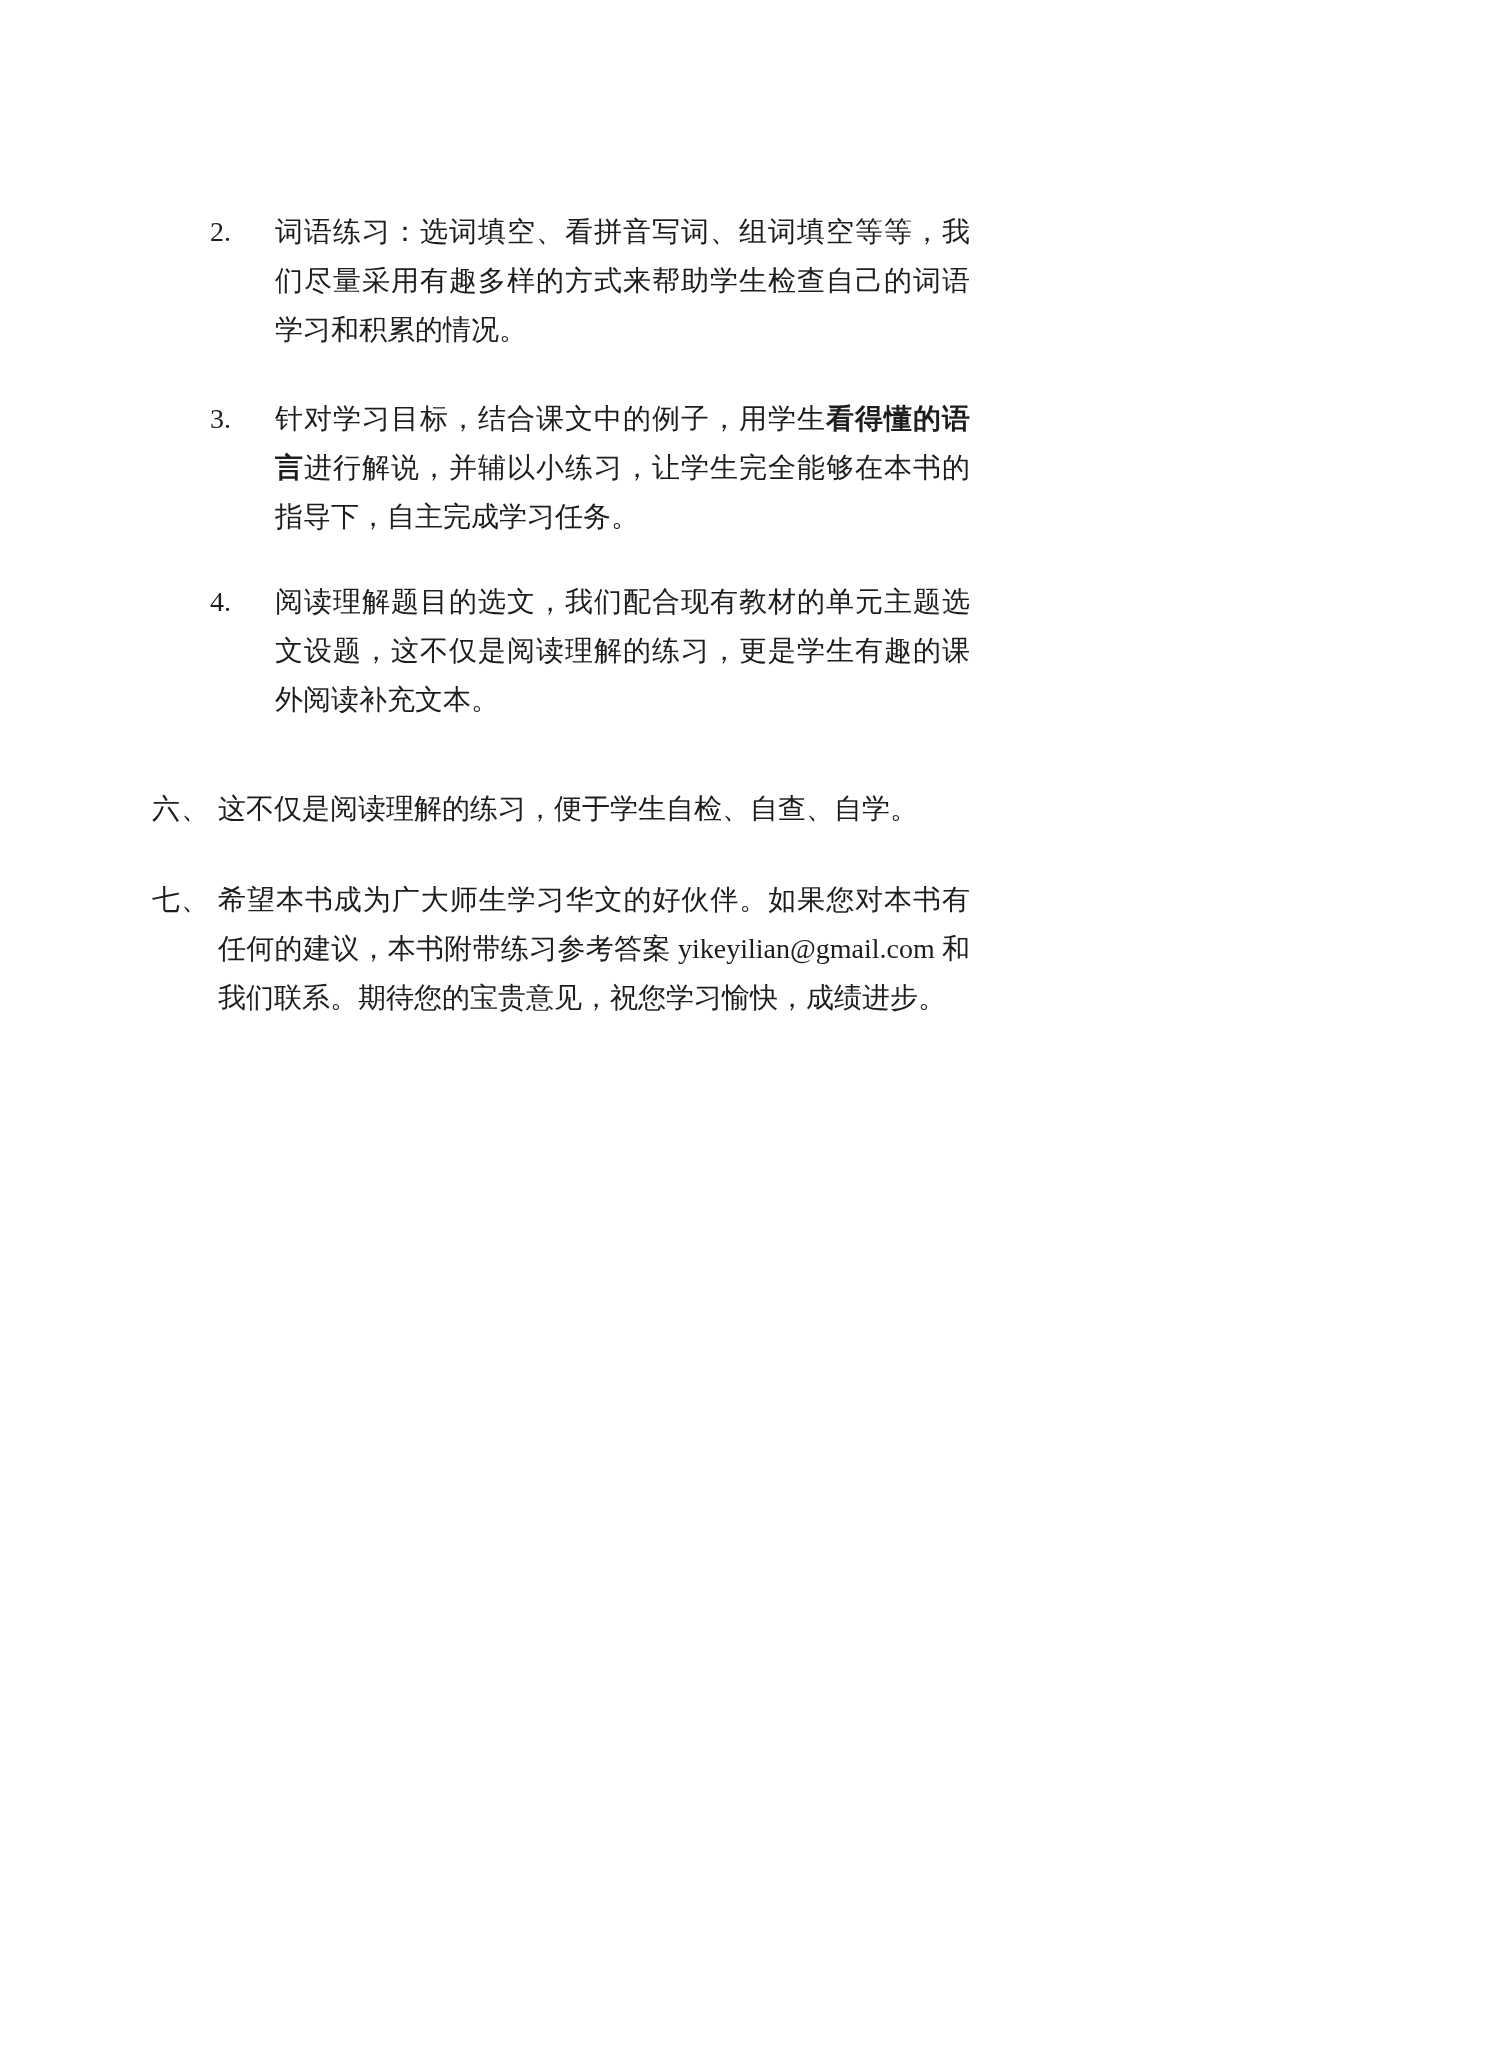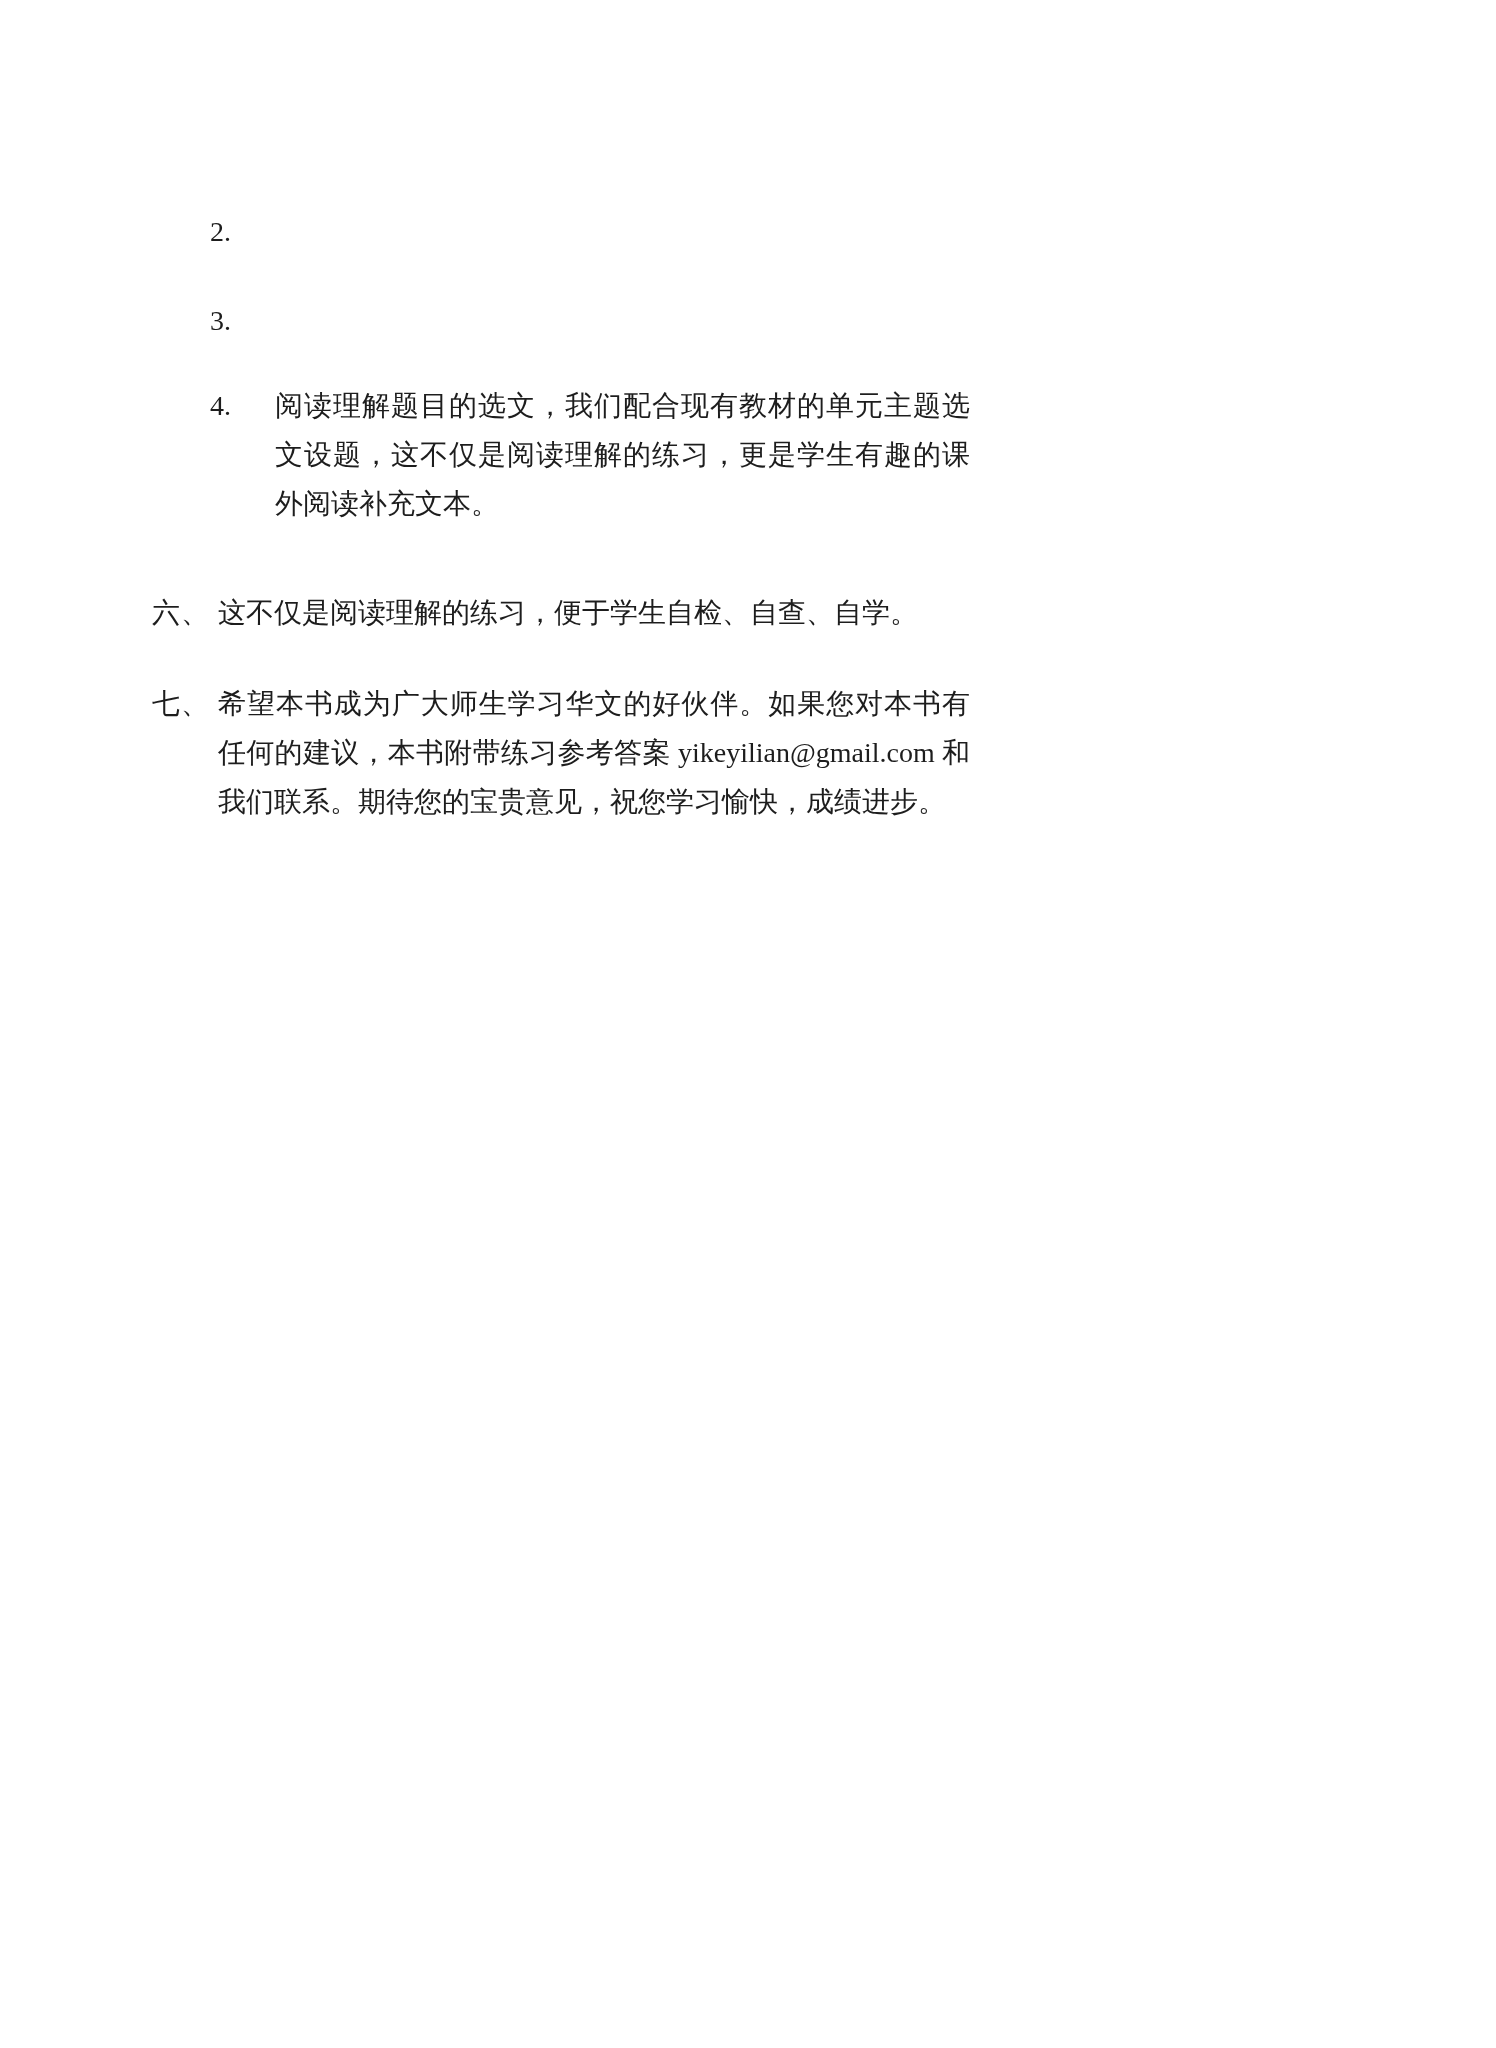--- a/index.html
+++ b/index.html
@@ -56,24 +56,26 @@
     font-family: Liberation Serif, serif;
   }
 </style>
 </head>
 <body>
 
 <div class="page-content">
 
   <div class="list-item numbered-item mb-a">
     <div class="item-marker">2.</div>
+    <div class="item-text"><span>词语练习：选词填空、看拼音写词、组词填空等等，我们尽量采用有趣多样的方式来帮助学生检查自己的词语学习和积累的情况。</span><span class="bold-sans"></span><span></span></div>
   </div>
 
   <div class="list-item numbered-item mb-b">
     <div class="item-marker">3.</div>
+    <div class="item-text"><span>针对学习目标，结合课文中的例子，用学生</span><span class="bold-sans">看得懂的语言</span><span>进行解说，并辅以小练习，让学生完全能够在本书的指导下，自主完成学习任务。</span></div>
   </div>
 
   <div class="list-item numbered-item mb-c">
     <div class="item-marker">4.</div>
     <div class="item-text"><span>阅读理解题目的选文，我们配合现有教材的单元主题选文设题，这不仅是阅读理解的练习，更是学生有趣的课外阅读补充文本。</span><span class="bold-sans"></span><span></span></div>
   </div>
 
   <div class="list-item section-item mb-d">
     <div class="item-marker">六、</div>
     <div class="item-text"><span>这不仅是阅读理解的练习，便于学生自检、自查、自学。</span><span class="email-text"></span><span></span></div>

